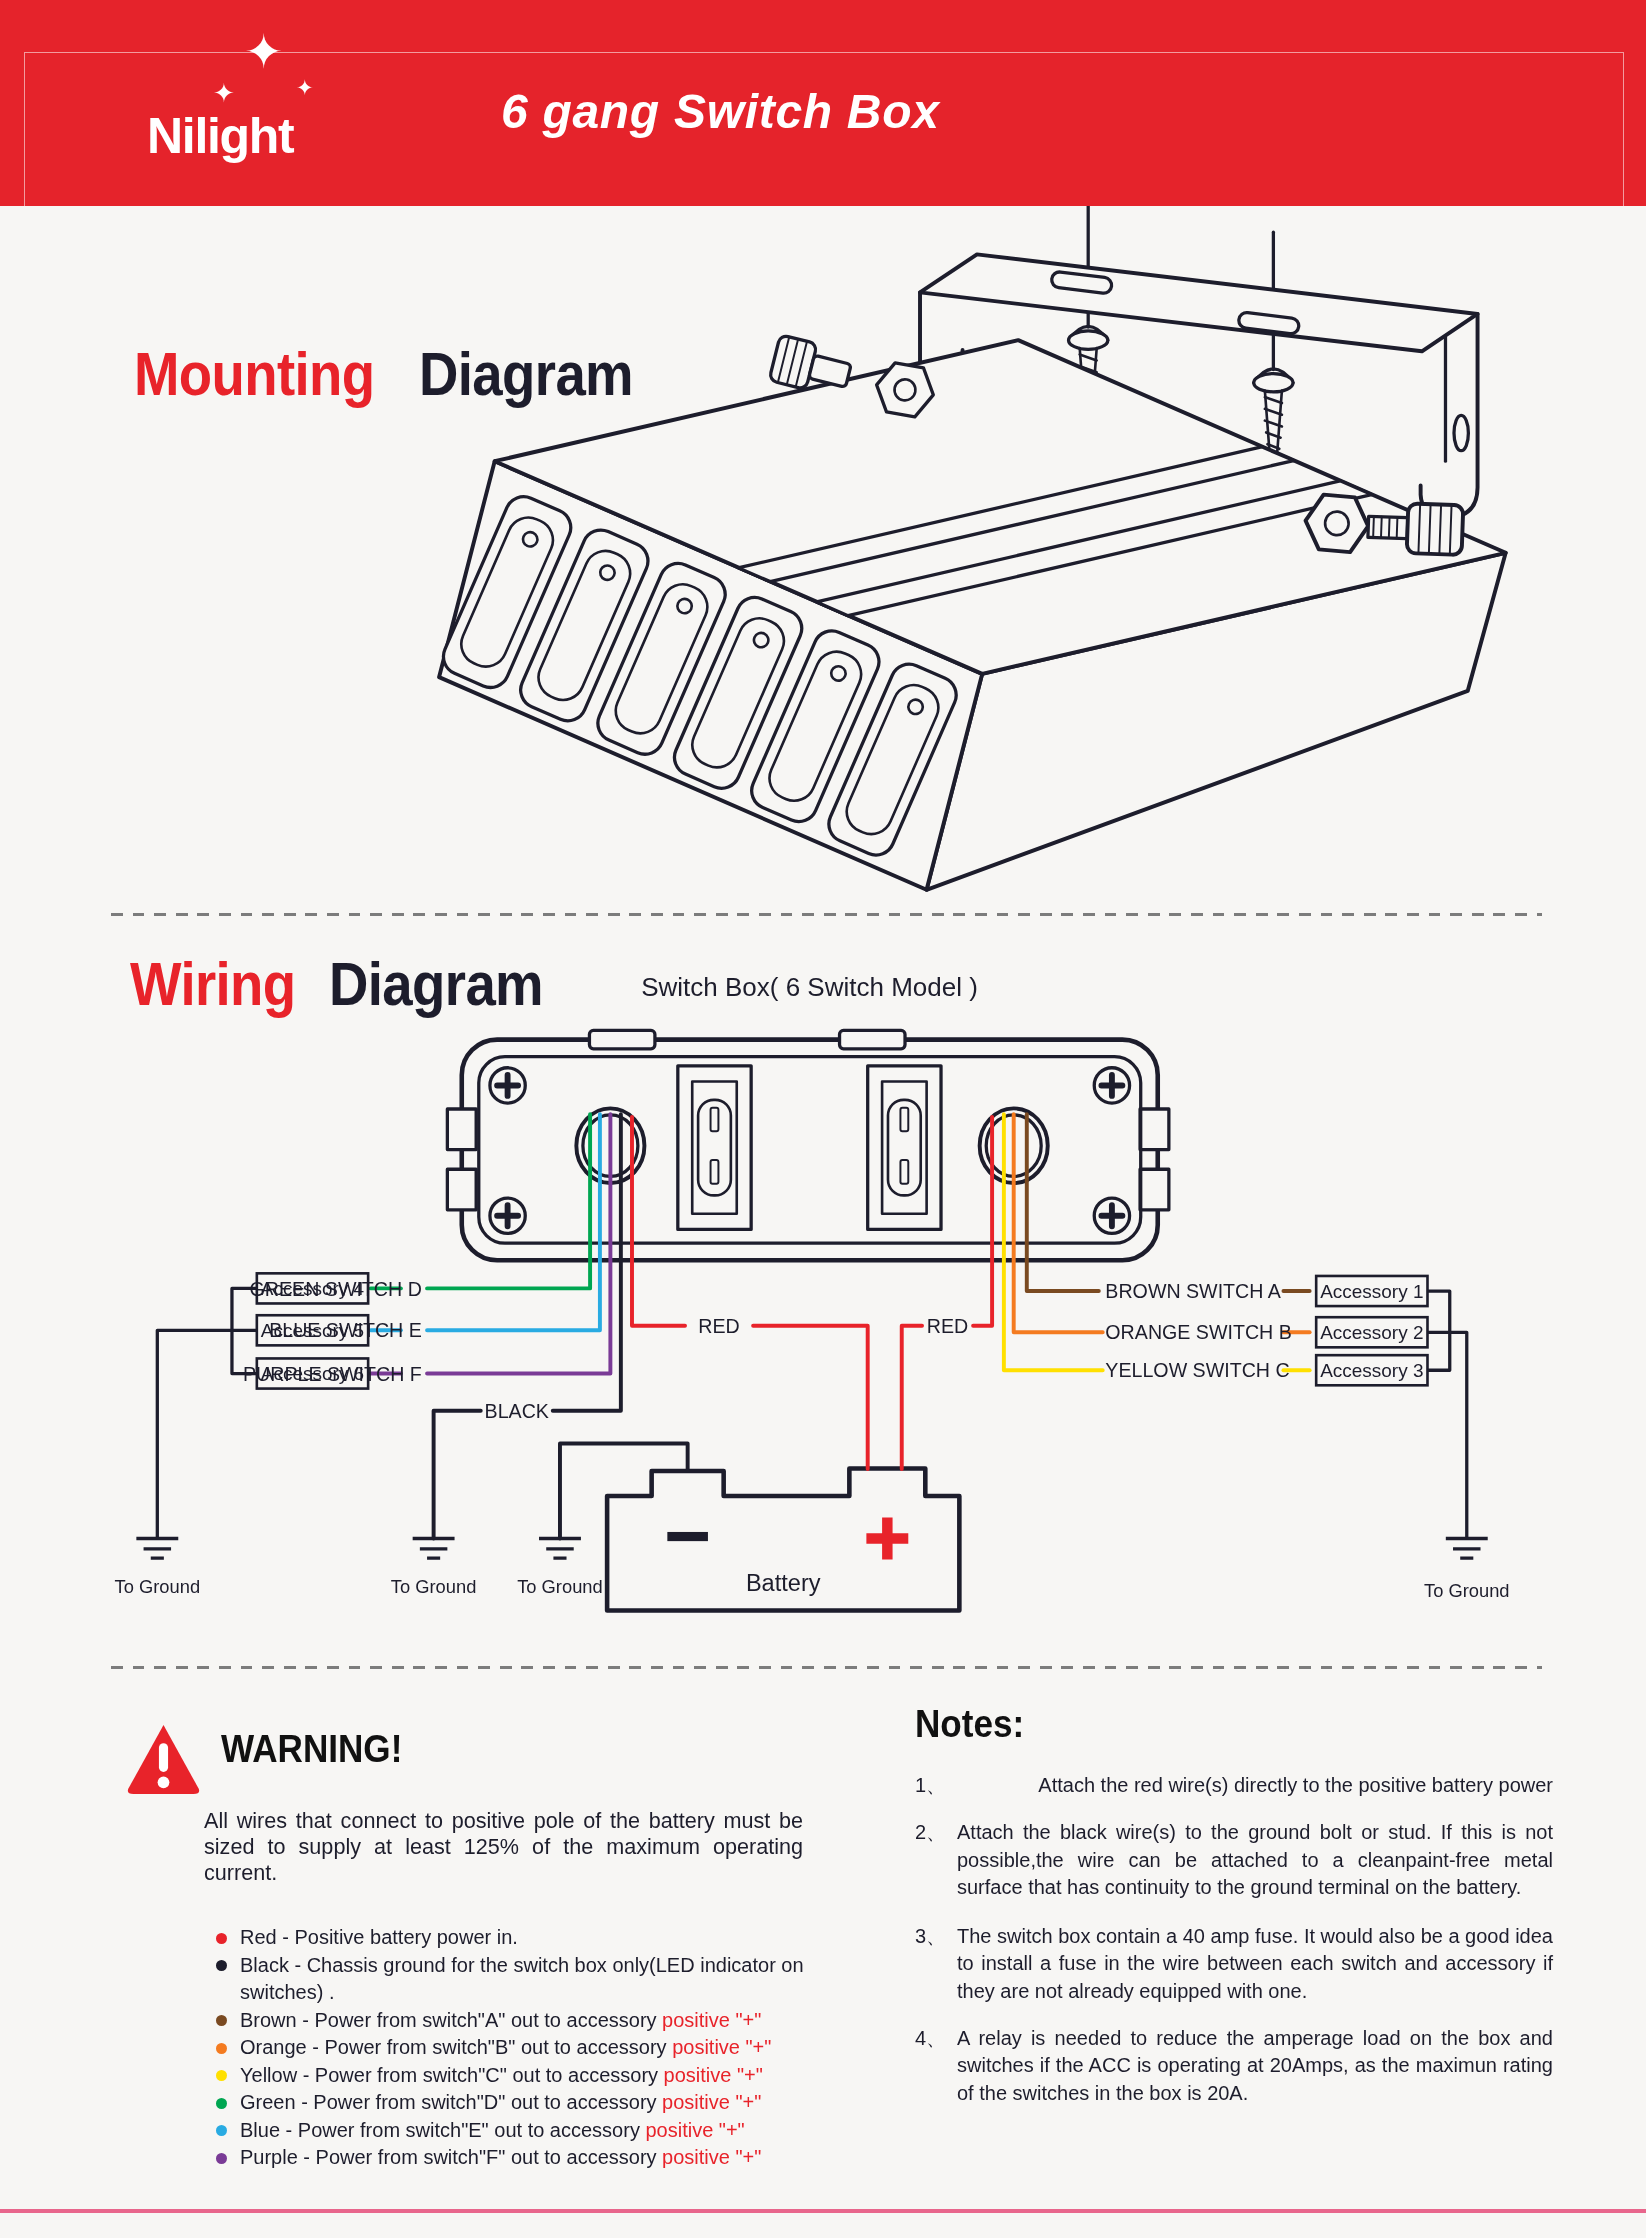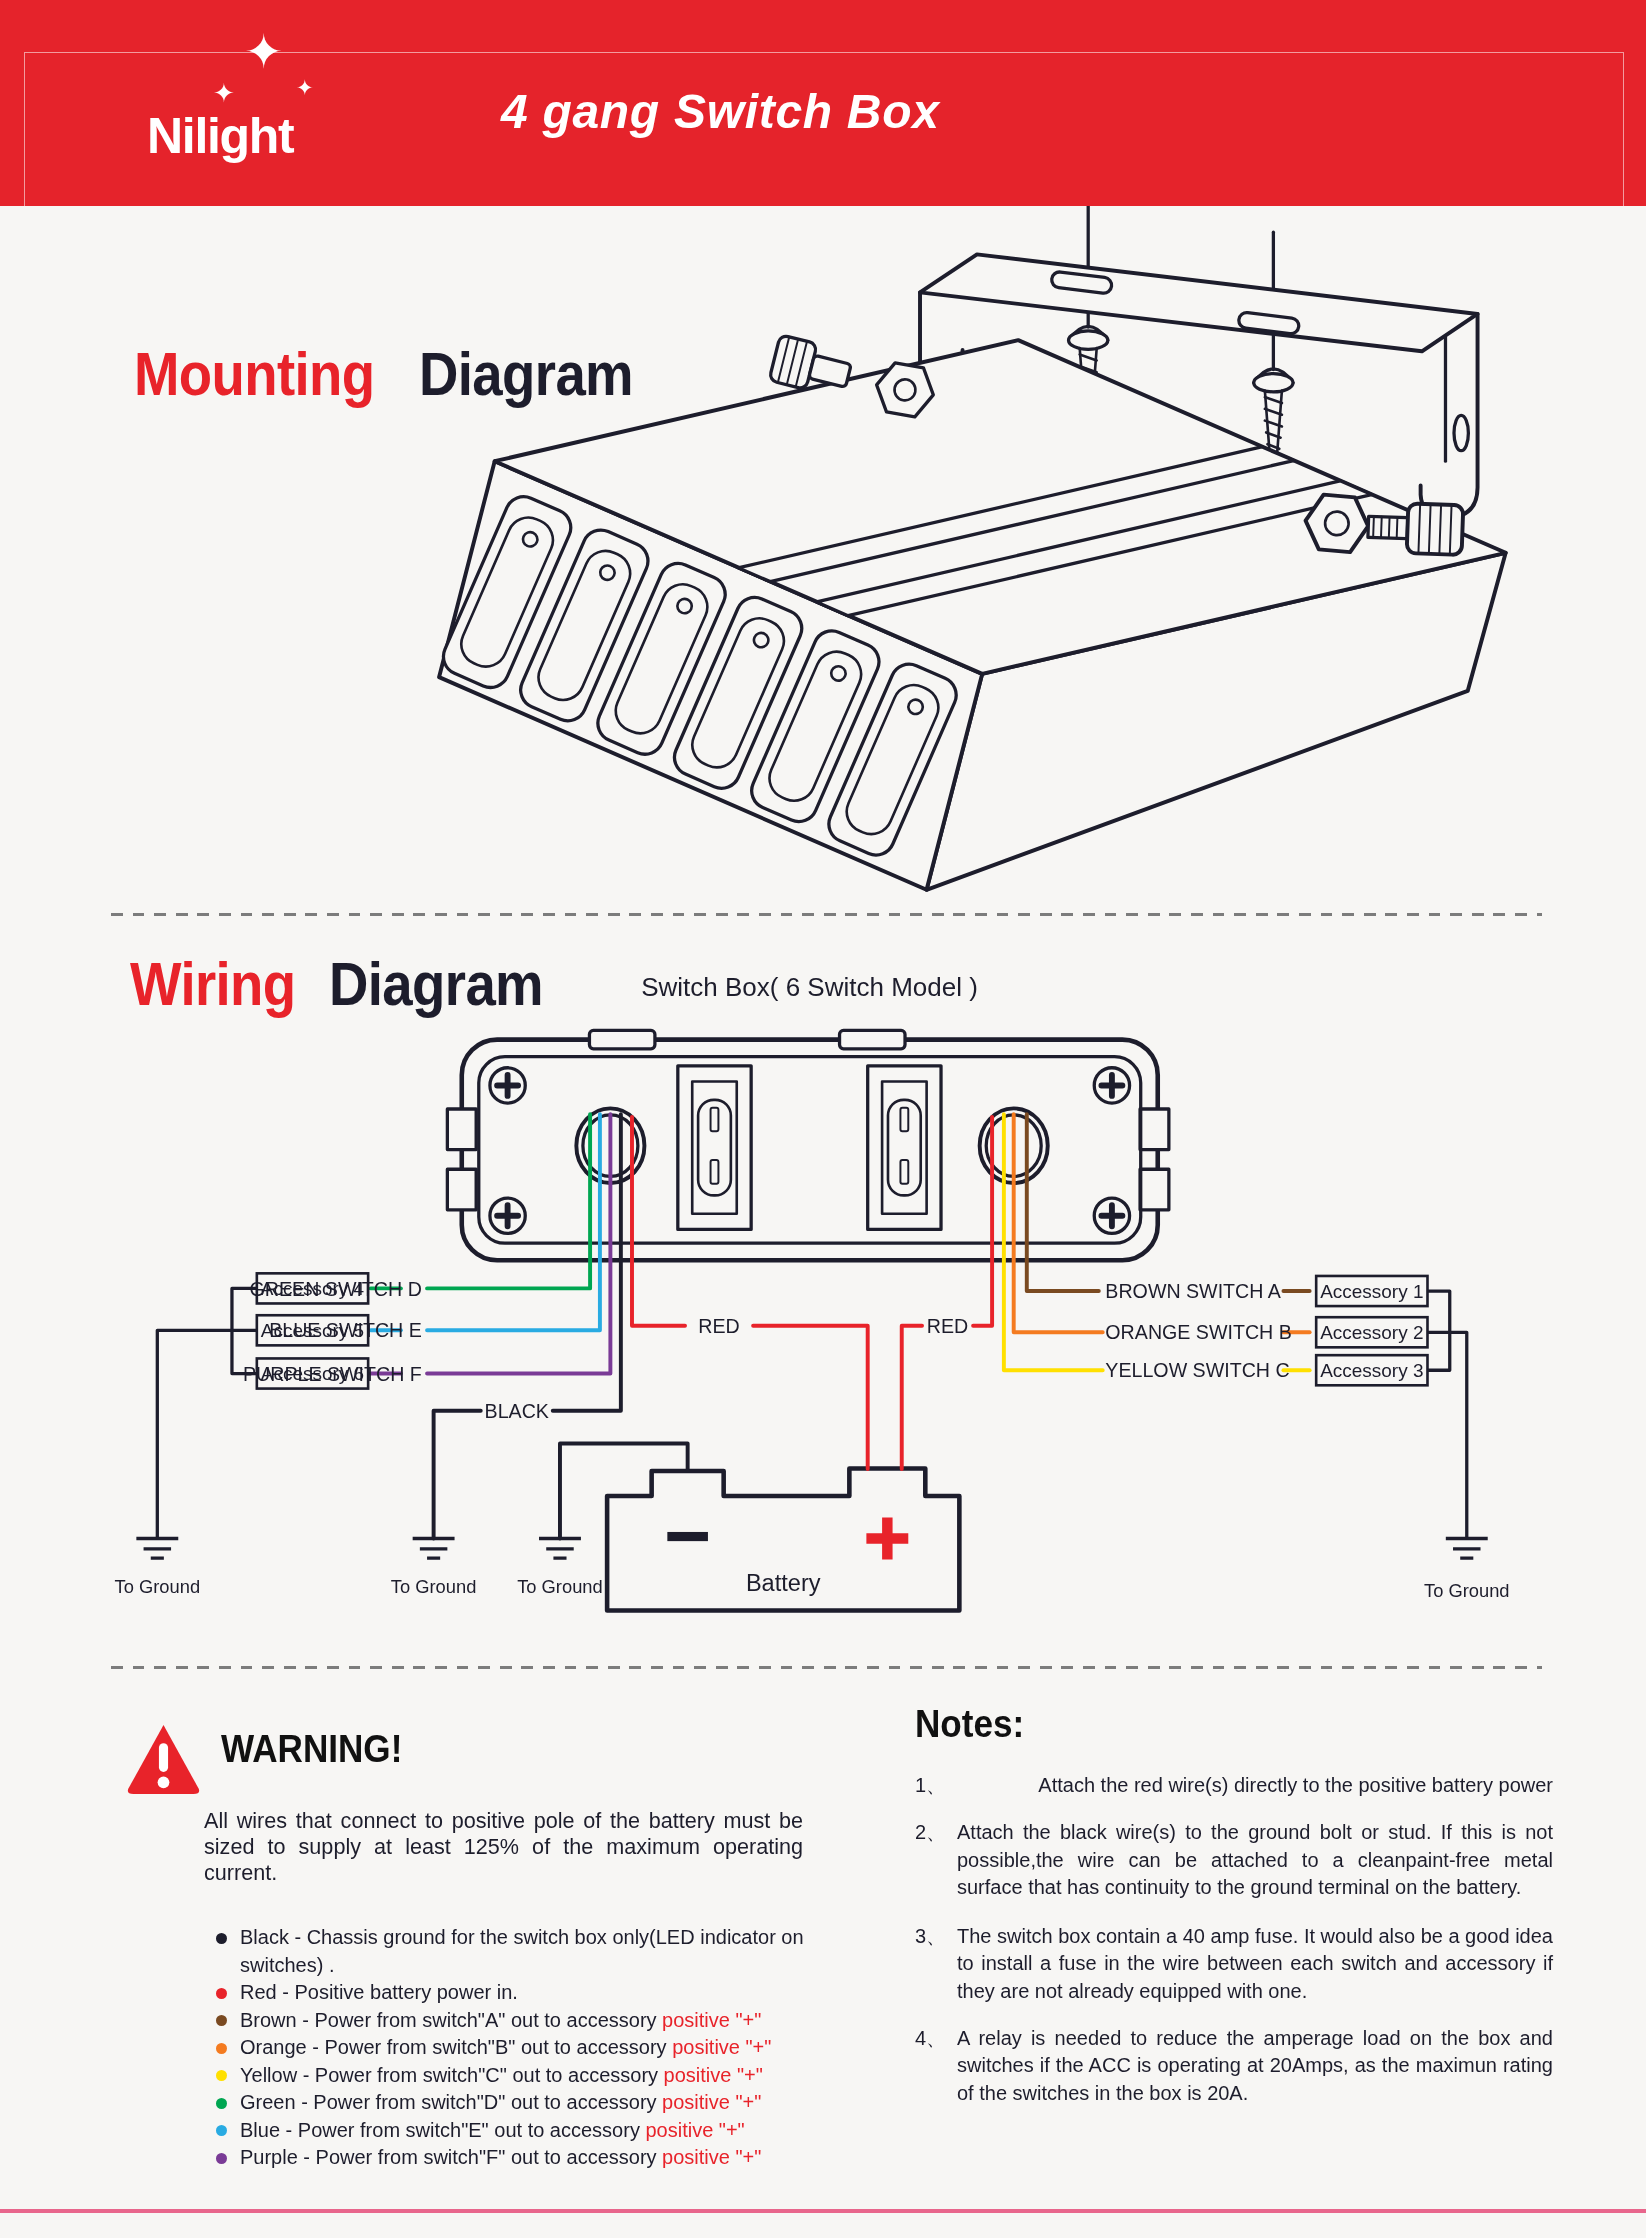--- a/index.html
+++ b/index.html
@@ -43,21 +43,21 @@
 <body>
 
 <div class="page">
 
   <div class="abs banner">
     <div class="banner-frame"></div>
     <span class="spark" style="left:244px;top:27.5px;font-size:47px;">✦</span>
     <span class="spark" style="left:213px;top:80px;font-size:26px;">✦</span>
     <span class="spark" style="left:296px;top:77px;font-size:21px;">✦</span>
     <div class="brand">Nilight</div>
-    <div class="product-title">4 gang Switch Box</div>
+    <div class="product-title">6 gang Switch Box</div>
   </div>
 
   <div class="abs sec-title" style="left:134px;top:338px;">
     <span class="t1">Mounting</span>
     <span class="t2">Diagram</span>
   </div>
 
   <svg class="abs" style="left:0;top:206px;" width="1647" height="710" viewBox="0 315 2515 1085">
     <g fill="none" stroke="#1d1d2c" stroke-width="6" stroke-linejoin="round" stroke-linecap="round">
 
@@ -311,26 +311,26 @@
     <rect x="53" y="34" width="14" height="44" rx="7" fill="#ffffff"></rect>
     <circle cx="60" cy="94" r="9" fill="#ffffff"></circle>
   </svg>
   <div class="abs warn-title" style="left:221px;top:1727px;">
     <span>WARNING!</span>
   </div>
   <div class="abs para" style="left:204px;top:1808px;width:599px;">All wires that connect to positive pole of the battery must be sized to supply at least 125% of the maximum operating current.</div>
 
   <div class="abs bullets" style="left:216px;top:1924px;">
     <div class="b-row">
+      <span class="b-dot" style="background: rgb(232, 35, 42);"></span>
+      <span class="b-text"><span>Red - Positive battery power in.</span><span class="hl"></span></span>
+    </div>
+    <div class="b-row">
       <span class="b-dot" style="background: rgb(29, 29, 44);"></span>
       <span class="b-text"><span>Black - Chassis ground for the switch box only(LED indicator on switches) .</span><span class="hl"></span></span>
-    </div>
-    <div class="b-row">
-      <span class="b-dot" style="background: rgb(232, 35, 42);"></span>
-      <span class="b-text"><span>Red - Positive battery power in.</span><span class="hl"></span></span>
     </div>
     <div class="b-row">
       <span class="b-dot" style="background: rgb(122, 74, 33);"></span>
       <span class="b-text"><span>Brown - Power from switch"A" out to accessory </span><span class="hl">positive "+"</span></span>
     </div>
     <div class="b-row">
       <span class="b-dot" style="background: rgb(244, 123, 32);"></span>
       <span class="b-text"><span>Orange - Power from switch"B" out to accessory </span><span class="hl">positive "+"</span></span>
     </div>
     <div class="b-row">

